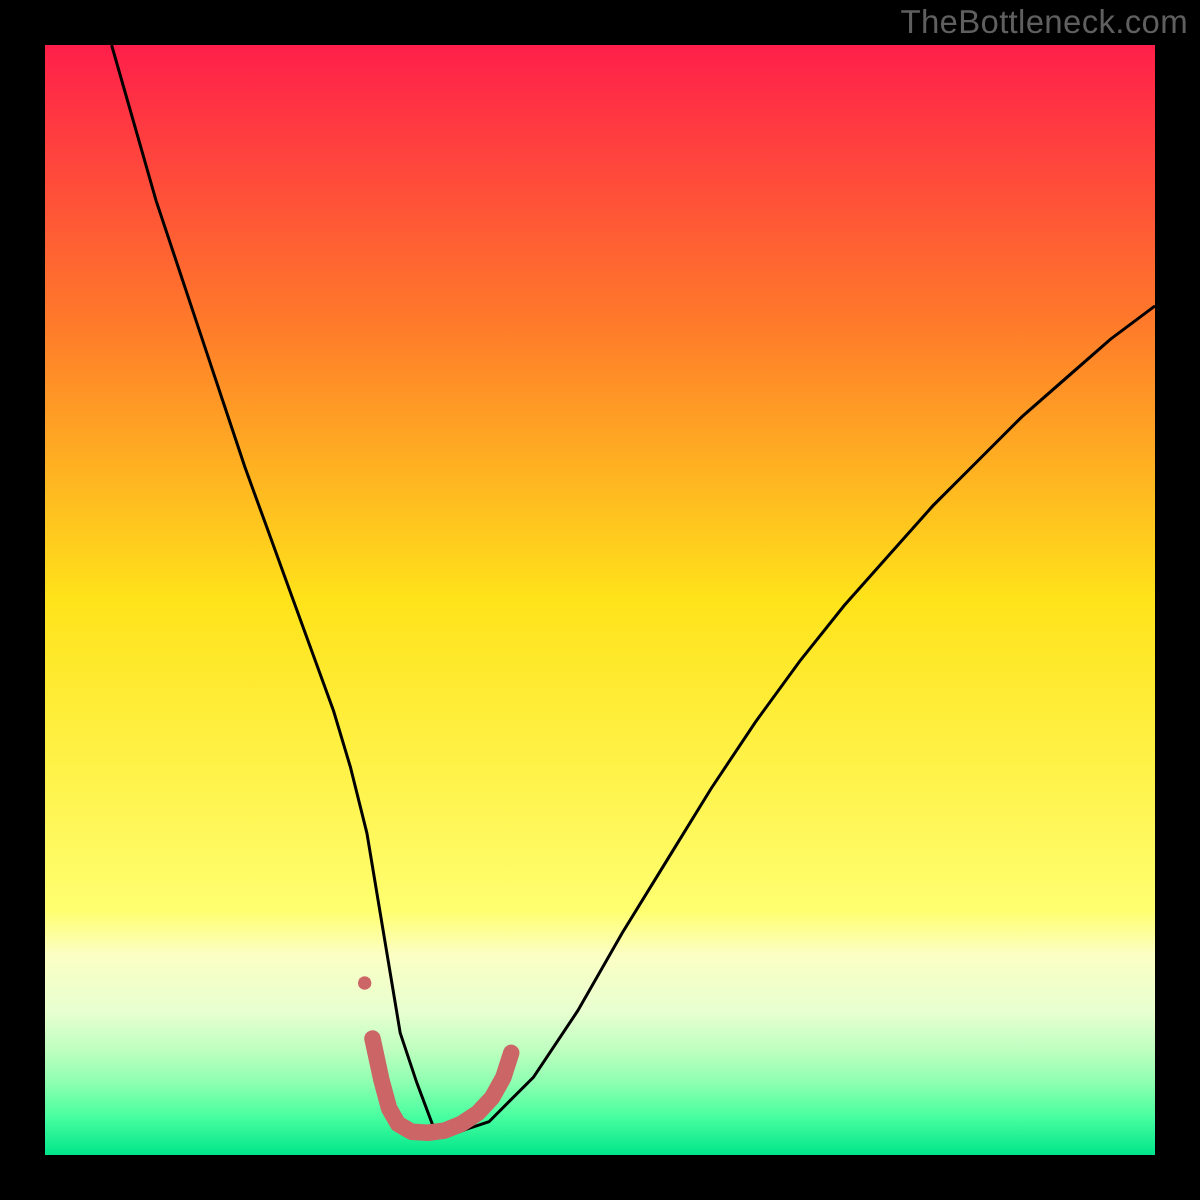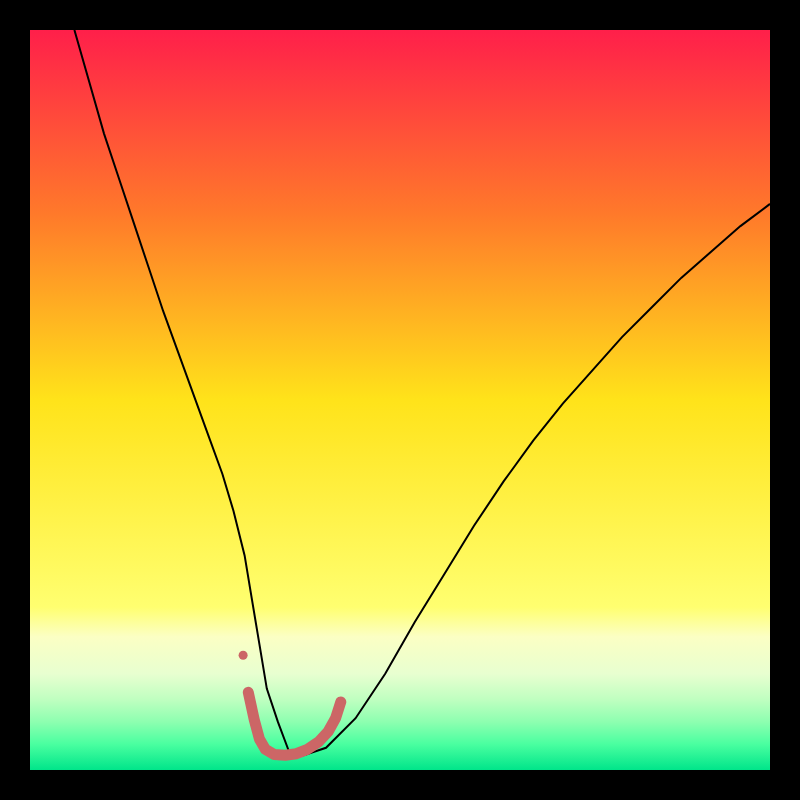--- a/index.html
+++ b/index.html
@@ -33,20 +33,21 @@
     width: 740px;
     height: 740px;
     overflow: hidden;
   }
   .plot svg { display: block; }
 </style>
 </head>
 <body>
 
 <div class="frame">
+  <div class="watermark">TheBottleneck.com</div>
   <div class="plot">
     <svg id="chart-svg" width="740" height="740" viewBox="0 0 740 740">
       <defs>
         <linearGradient id="bg-grad" x1="0" y1="0" x2="0" y2="1">
             <stop offset="0%" stop-color="#ff1f4a"></stop>
             <stop offset="25%" stop-color="#ff7a2a"></stop>
             <stop offset="50%" stop-color="#ffe31a"></stop>
             <stop offset="78%" stop-color="#ffff70"></stop>
             <stop offset="82%" stop-color="#fbffc4"></stop>
             <stop offset="87%" stop-color="#e8ffd0"></stop>

